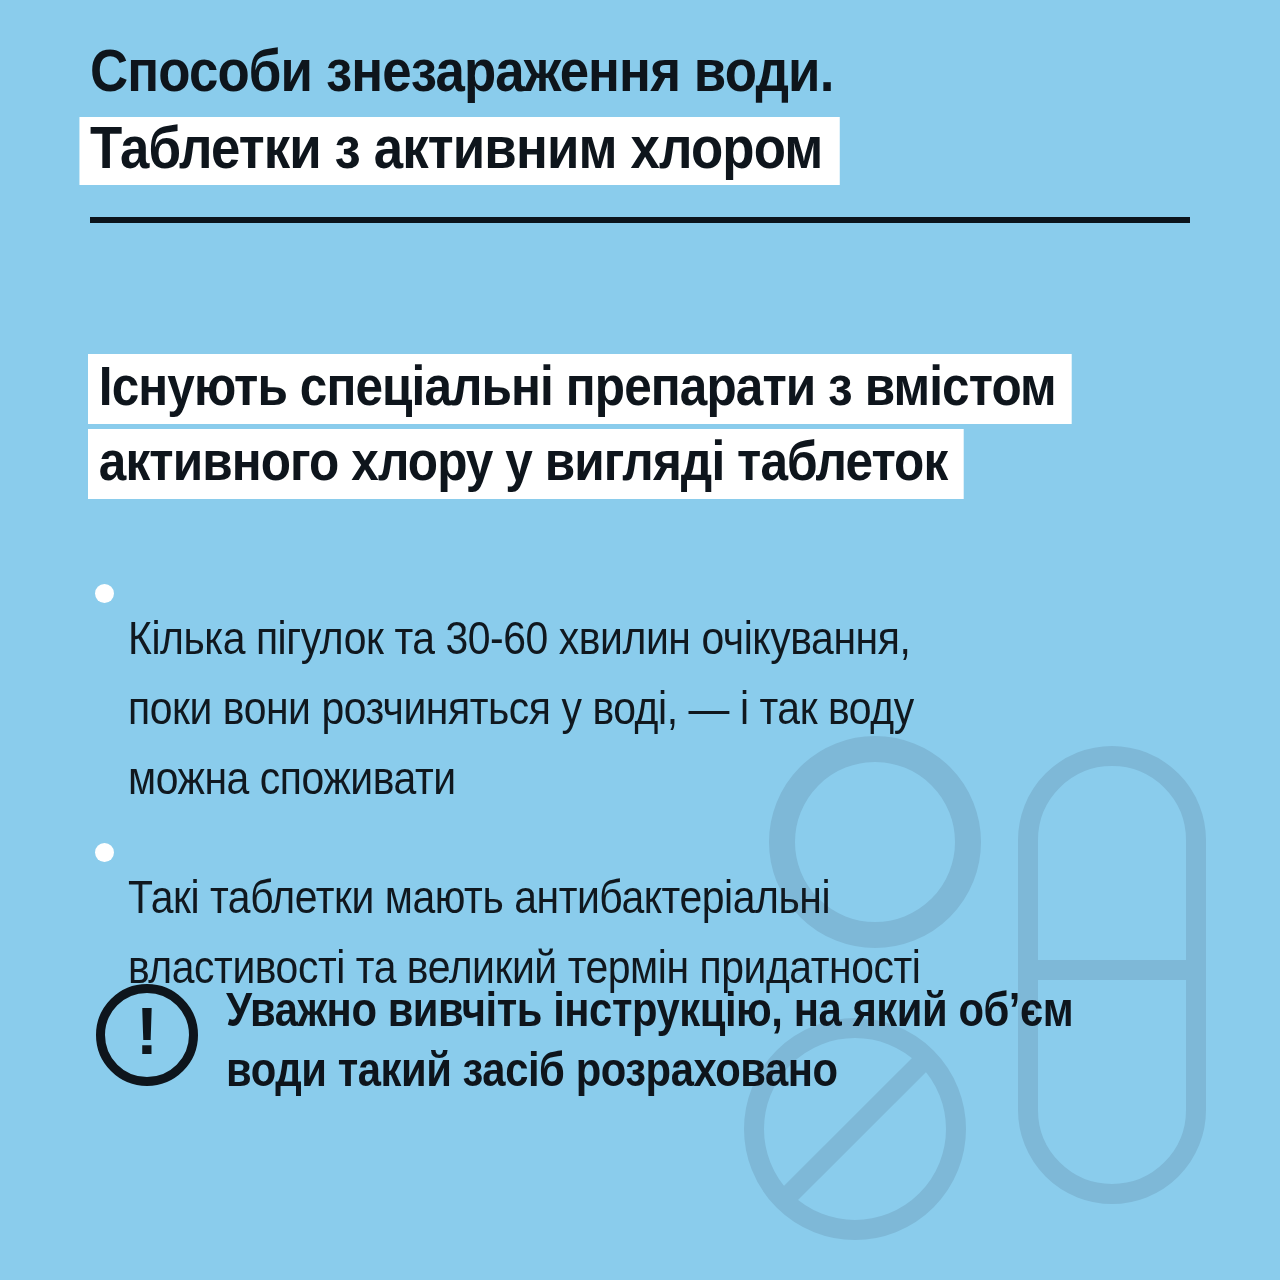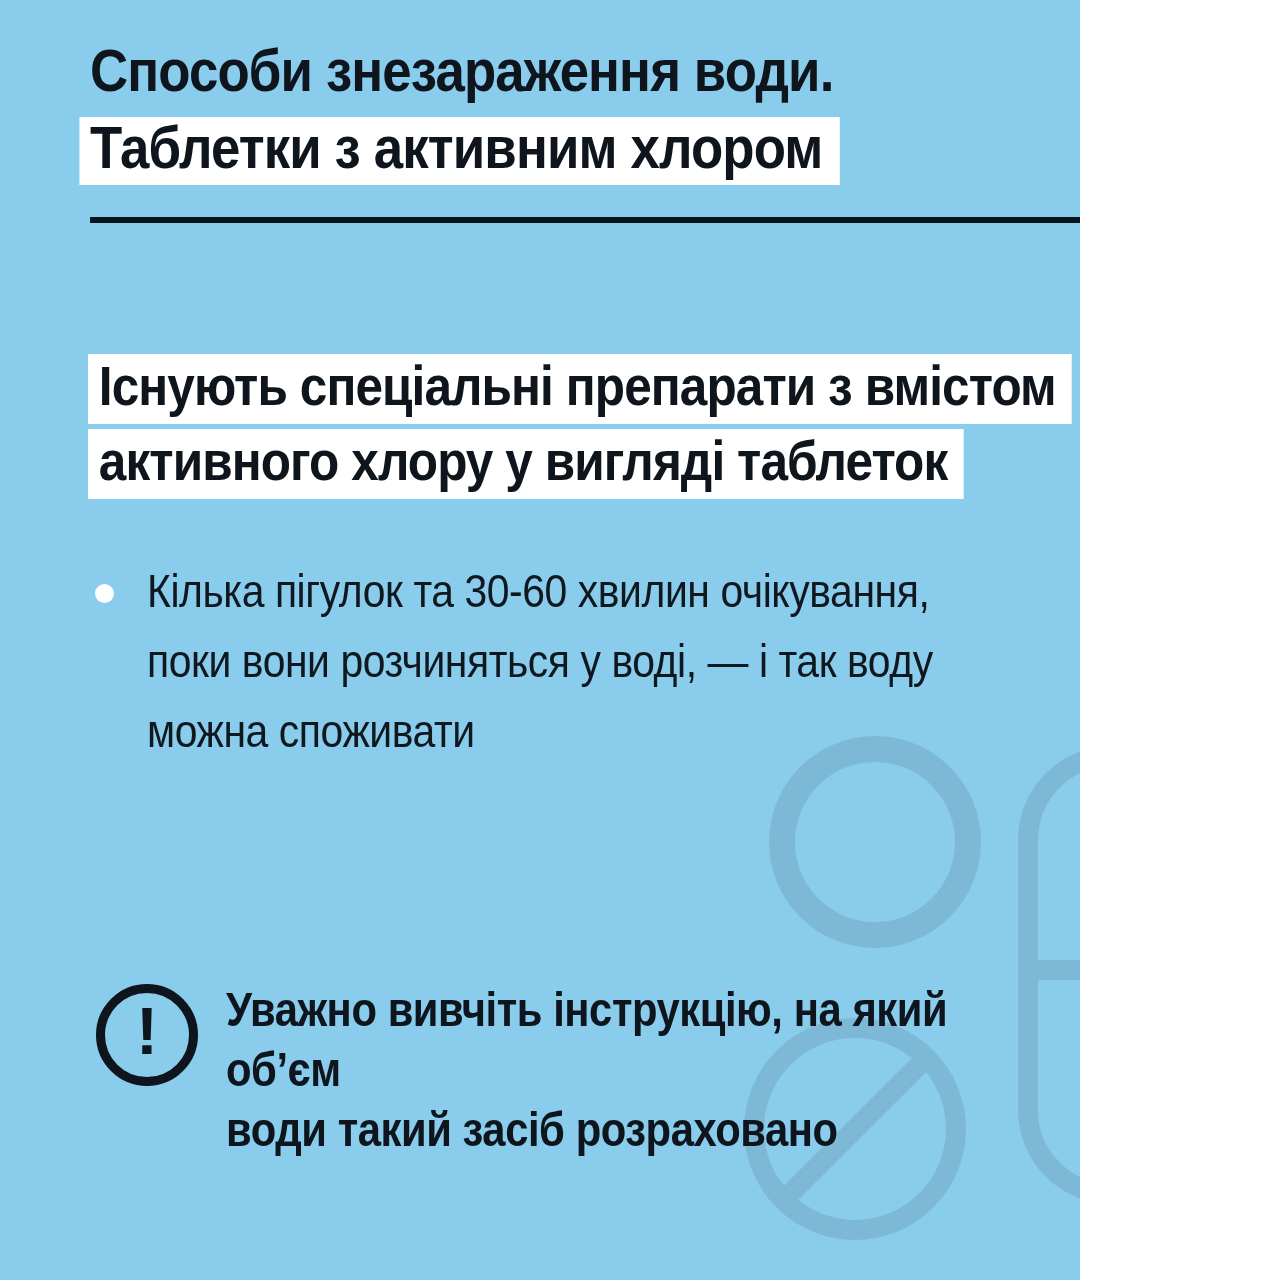--- a/index.html
+++ b/index.html
@@ -1,17 +1,17 @@
 <!DOCTYPE html>
 <html lang="uk"><head>
 <meta charset="utf-8">
 <style>
   html,body{margin:0;padding:0;background:#ffffff;}
   .poster{
-    position:relative;width:1080px;height:1280px;overflow:hidden;
+    position:relative;width:1280px;height:1280px;overflow:hidden;
     background:#8ACCEC;
     font-family:"Liberation Sans","DejaVu Sans",sans-serif;
     color:#0E151C;
   }
   
   .shape{position:absolute;box-sizing:border-box;}
   .shape.ring{
     left:769px;top:736px;width:212px;height:212px;
     border:26px solid #7EB8D7;border-radius:50%;
   }
@@ -54,21 +54,21 @@
   
   .subhead{
     position:absolute;left:88px;top:354px;
     font-weight:bold;font-size:55px;letter-spacing:-1px;
     transform:scaleX(0.9);transform-origin:left top;white-space:nowrap;
   }
   .subhead .hl{padding:3px 18px 9px 12px;line-height:58px;}
   .subhead .row + .row{margin-top:5px;}
   
   .bullets{position:absolute;left:95px;top:556px;margin:0;padding:0;list-style:none;}
-  .bullet{display:flex;align-items:flex-start;margin:0 0 2px 0;}
+  .bullet{display:flex;align-items:flex-start;margin:0 0 2px 0;flex-direction:column;}
   .dot{width:19px;height:19px;border-radius:50%;background:#FFFFFF;flex:none;margin-top:28px;}
   .btext{
     margin-left:33px;font-size:47px;line-height:70px;color:#10181F;
     white-space:pre-line;letter-spacing:-0.5px;
     transform:scaleX(0.87);transform-origin:left top;
   }
   
   .warning{position:absolute;left:96px;top:972px;display:flex;align-items:flex-start;}
   .wicon{
     box-sizing:border-box;width:102px;height:102px;margin-top:12px;flex:none;
@@ -104,20 +104,25 @@
     <div class="row"><span class="hl">активного хлору у вигляді таблеток</span></div>
   </div>
 
   <ul class="bullets">
     <li class="bullet">
       <span class="dot"></span>
       <span class="btext">Кілька пігулок та 30-60 хвилин очікування,
 поки вони розчиняться у воді, — і так воду
 можна споживати</span>
     </li>
+    <li class="bullet">
+      <span class="dot"></span>
+      <span class="btext">Такі таблетки мають антибактеріальні
+властивості та великий термін придатності</span>
+    </li>
   </ul>
 
   <div class="warning">
     <div class="wicon">
       <span class="wglyph">!</span>
     </div>
     <div class="wtext">Уважно вивчіть інструкцію, на який об’єм
 води такий засіб розраховано</div>
   </div>
 

